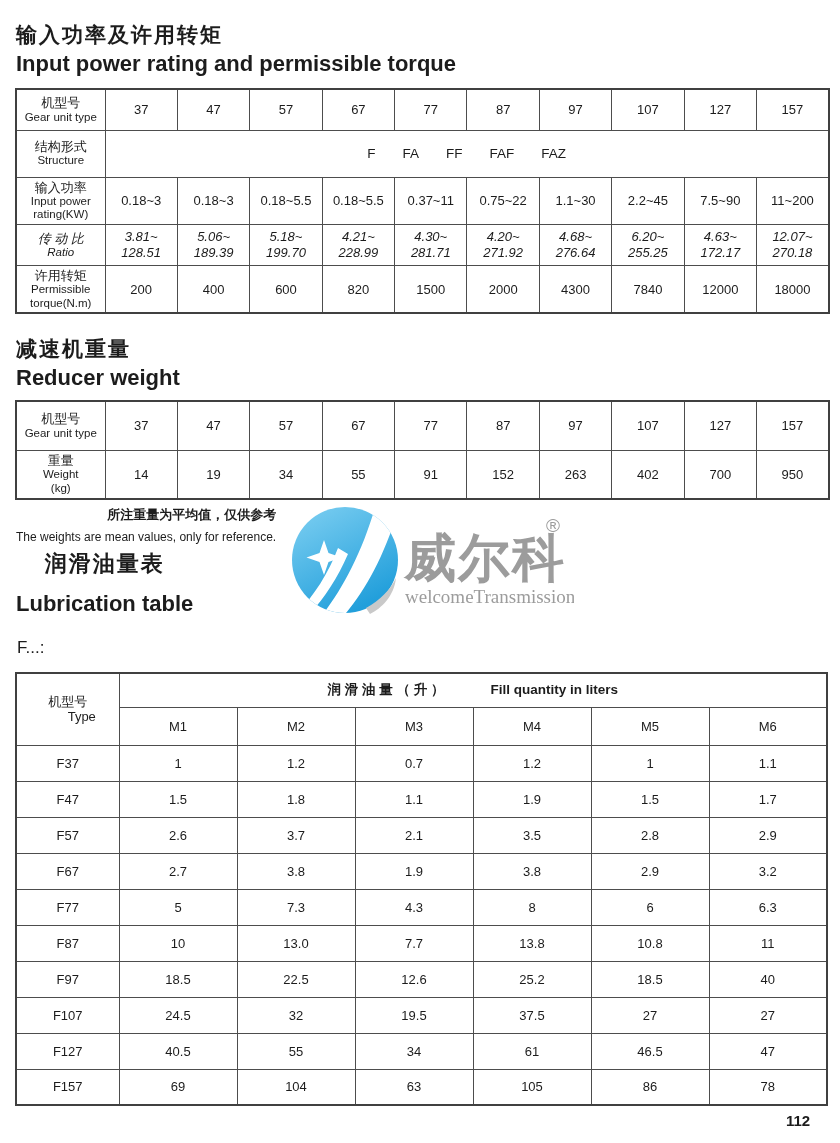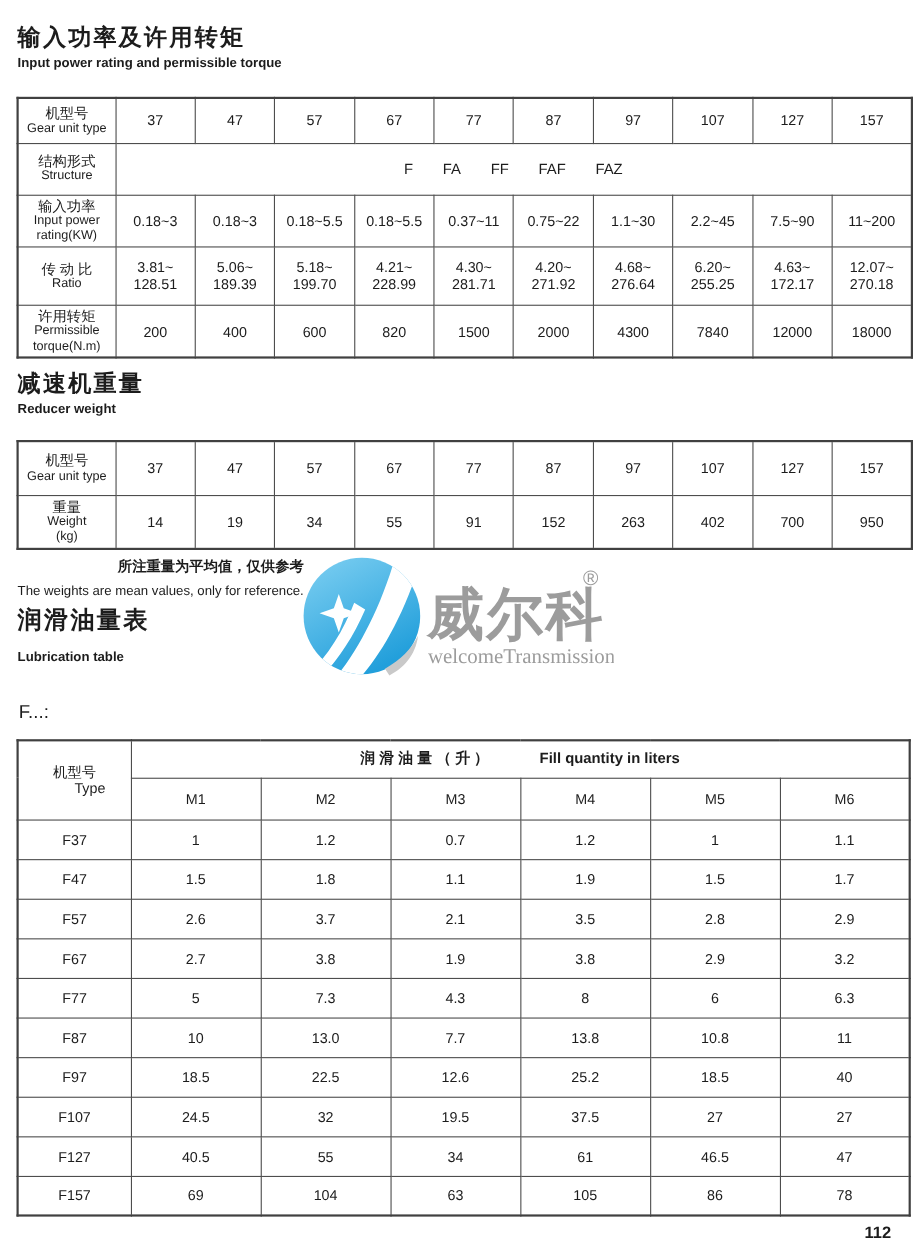--- a/index.html
+++ b/index.html
@@ -6,40 +6,40 @@
   html,body { margin:0; padding:0; }
   body {
     width:840px; height:1143px; position:relative;
     background:#ffffff; color:#1c1c1c;
     font-family:"Liberation Sans", sans-serif;
   }
   .abs { position:absolute; }
 
   
   .title-zh { font-size:21px; font-weight:bold; letter-spacing:2px; line-height:1.25; }
-  .title-en { font-size:12px; font-weight:bold; line-height:1.25; margin-top:2px; }
+  .title-en { font-size:22px; font-weight:bold; line-height:1.25; margin-top:2px; }
 
   
   table { border-collapse:collapse; table-layout:fixed; border:2px solid #404040; }
   td {
     border:1px solid #4d4d4d; text-align:center; vertical-align:middle;
     font-size:13px; padding:2px 1px; overflow:hidden;
   }
   .lbl { line-height:1.18; font-size:13px; }
   .lbl .en { font-size:11.5px; display:block; }
   .lbl .zh { display:block; }
   .pre { white-space:pre-line; line-height:1.25; }
 
   .t-main { width:813px; }
   .t-main col.c-lab { width:89px; }
   .t-main col.c-dat { width:72.4px; }
   .t1 tr.r1 td { height:41px; }
   .t1 tr.r2 td { height:47px; }
   .t1 tr.r3 td { height:46px; }
-  .t1 tr.r4 td { height:53px; }
+  .t1 tr.r4 td { height:41px;font-style:italic; }
   .t1 tr.r5 td { height:46px; }
   .t2 tr td { height:49px; }
 
   .structure-cell .opts {
     display:flex; justify-content:center; align-items:center; gap:27px;
     font-size:13.5px;
   }
 
   .t3 { width:813px; }
   .t3 col.c-lab { width:103px; }
@@ -231,21 +231,21 @@
     <td>950</td>
   </tr>
 </tbody>
   </table>
 
 <div class="abs" style="top:506px; left:16px;text-align:right;">
   <div class="note-zh">所注重量为平均值，仅供参考</div>
   <div class="note-en">The weights are mean values, only for reference.</div>
 </div>
 
-<div class="abs logo-box" style="top:502px; left:272px;">
+<div class="abs logo-box" style="top:502px; left:288px;">
   <svg width="286" height="120" viewBox="0 0 286 120">
     <defs>
       <linearGradient id="ballGrad" x1="0" y1="0" x2="0.55" y2="1">
         <stop offset="0" stop-color="#7fd0f2"></stop>
         <stop offset="1" stop-color="#229fdb"></stop>
       </linearGradient>
       <clipPath id="ballClip">
           <circle cx="57" cy="58" r="53"></circle>
         </clipPath>
     </defs>

